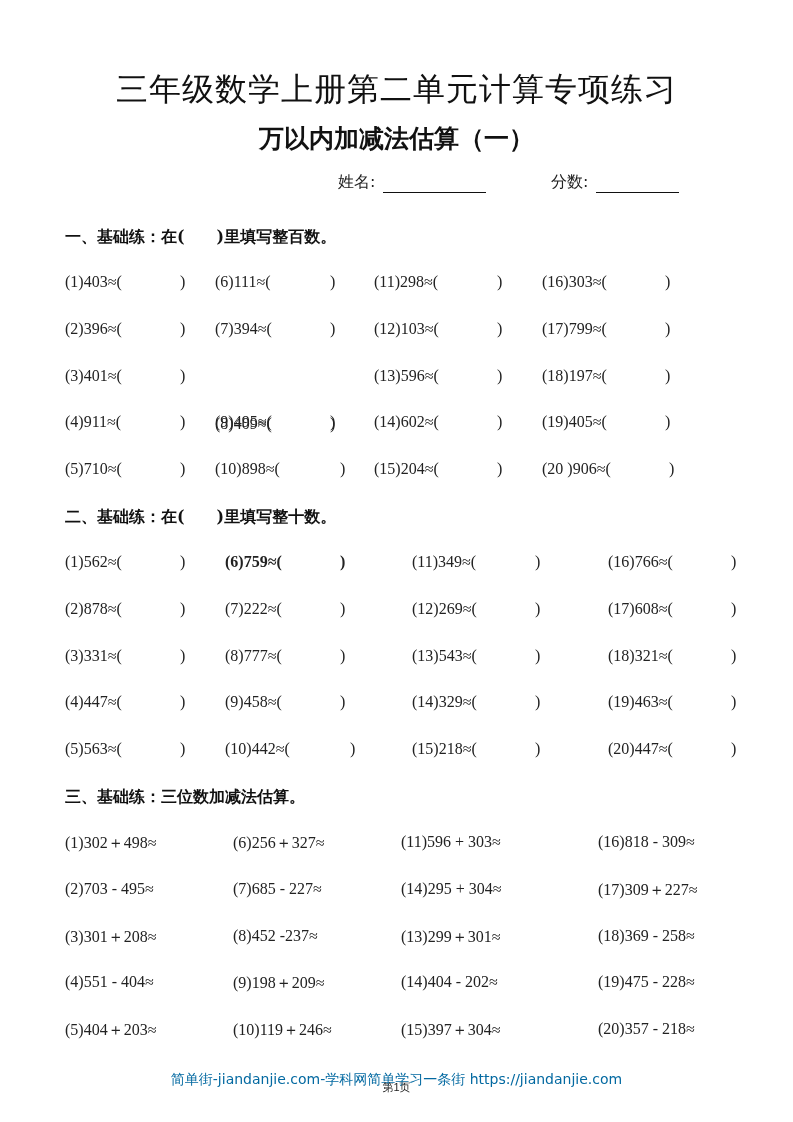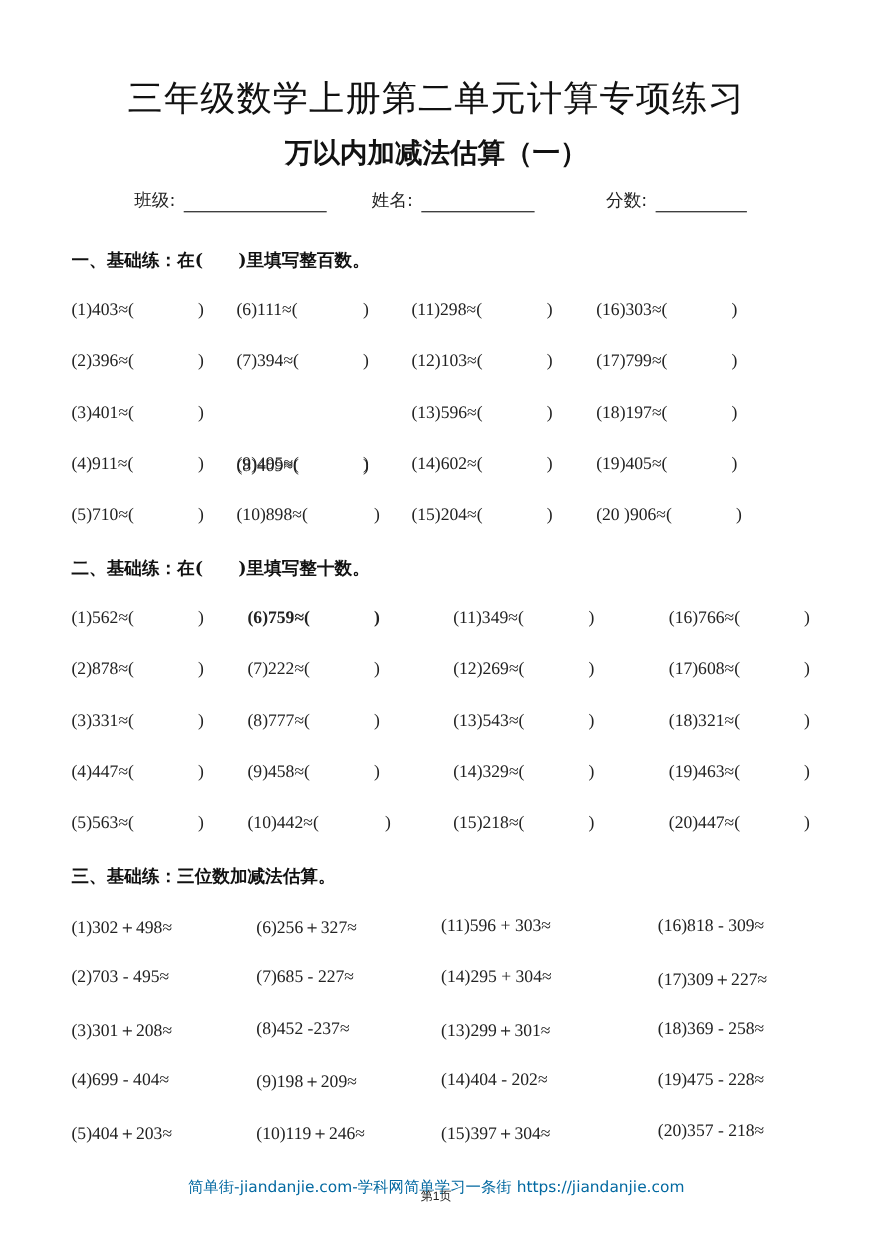--- a/index.html
+++ b/index.html
@@ -43,24 +43,20 @@
 </style>
 </head>
 <body>
 
 <div>
 
   <div class="title">三年级数学上册第二单元计算专项练习</div>
   <div class="subtitle">万以内加减法估算（一）</div>
 
   <div class="info-row">
-    <div class="info-field" style="left:122px;">
-      <span class="info-label">班级:</span>
-      <span class="info-line" style="width:130px;"></span>
-    </div>
     <div class="info-field" style="left:338px;">
       <span class="info-label">姓名:</span>
       <span class="info-line" style="width:103px;"></span>
     </div>
     <div class="info-field" style="left:551px;">
       <span class="info-label">分数:</span>
       <span class="info-line" style="width:83px;"></span>
     </div>
   </div>
 
@@ -119,21 +115,21 @@
     <div class="problem" style="left:608px;top:693px;"><span>(19)463≈(</span><span class="paren-close" style="left:123px;">)</span></div>
     <div class="problem" style="left:608px;top:740px;"><span>(20)447≈(</span><span class="paren-close" style="left:123px;">)</span></div>
   </div>
 
   <div class="section-heading" style="top:787px;">三、基础练：三位数加减法估算。</div>
   <div>
 
     <div class="problem" style="left:65px;top:833px;">(1)302＋498≈</div>
     <div class="problem" style="left:65px;top:880px;">(2)703 - 495≈</div>
     <div class="problem" style="left:65px;top:927px;">(3)301＋208≈</div>
-    <div class="problem" style="left:65px;top:973px;">(4)699 - 404≈</div>
+    <div class="problem" style="left:65px;top:973px;">(4)551 - 404≈</div>
     <div class="problem" style="left:65px;top:1020px;">(5)404＋203≈</div>
 
     <div class="problem" style="left:233px;top:833px;">(6)256＋327≈</div>
     <div class="problem" style="left:233px;top:880px;">(7)685 - 227≈</div>
     <div class="problem" style="left:233px;top:927px;">(8)452 -237≈</div>
     <div class="problem" style="left:233px;top:973px;">(9)198＋209≈</div>
     <div class="problem" style="left:233px;top:1020px;">(10)119＋246≈</div>
 
     <div class="problem" style="left:401px;top:833px;">(11)596 + 303≈</div>
     <div class="problem" style="left:401px;top:880px;">(14)295 + 304≈</div>

